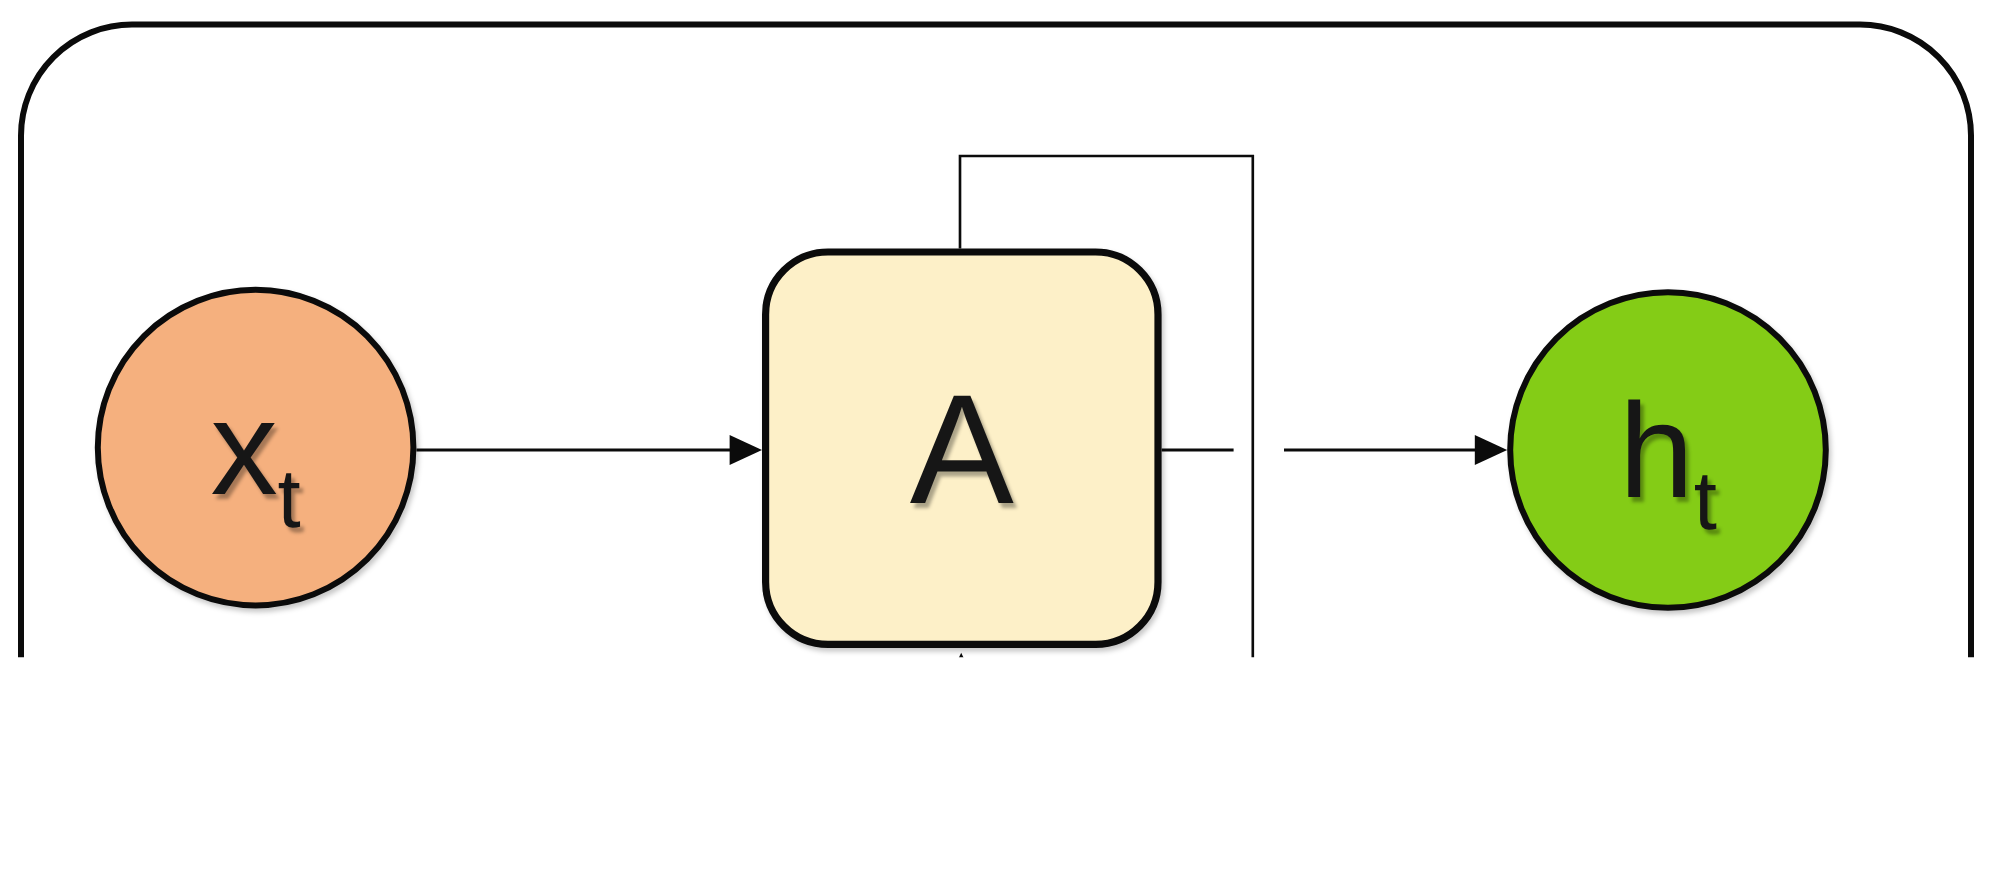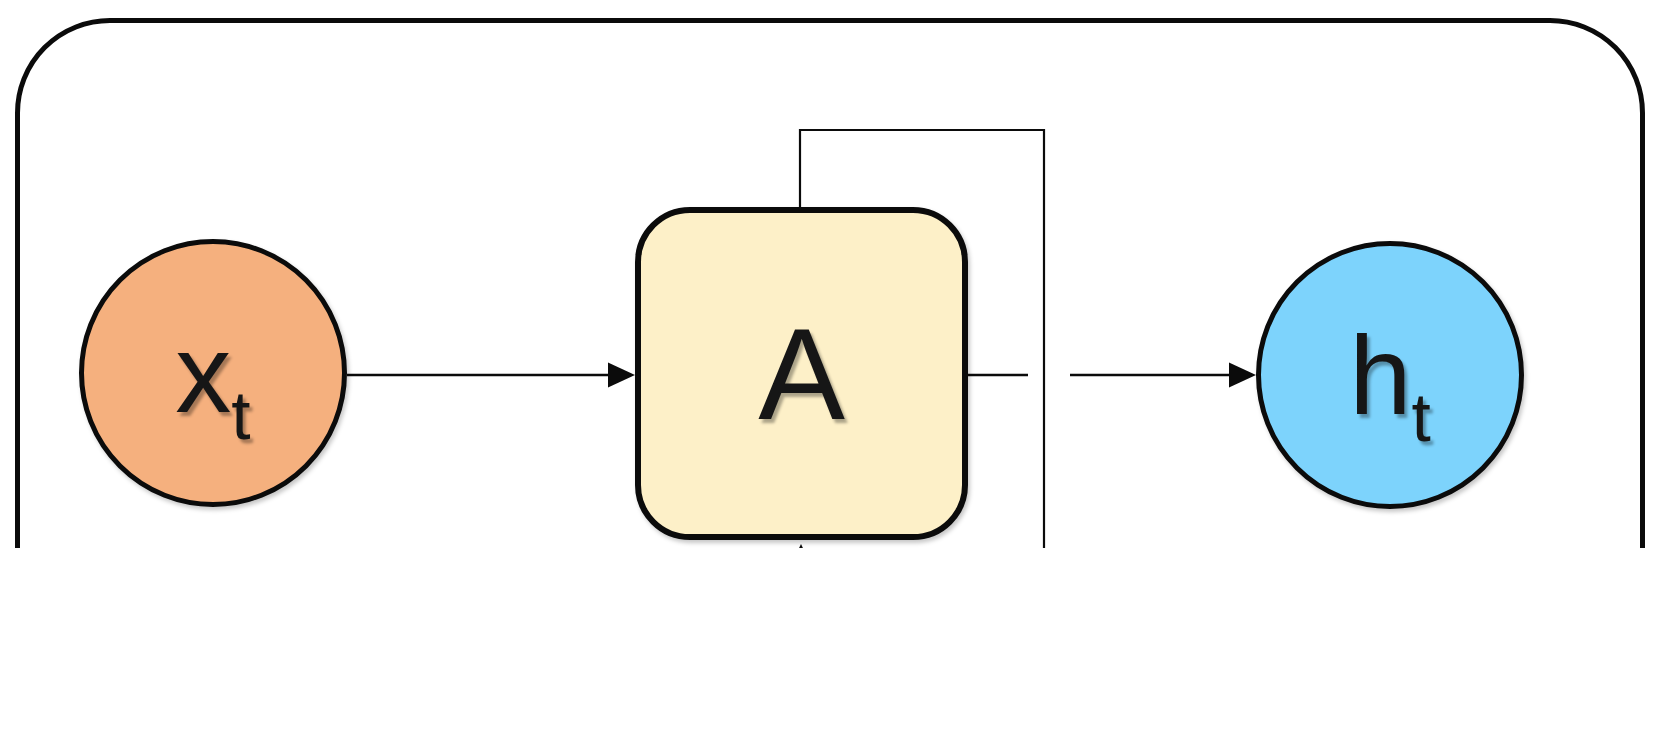--- a/index.html
+++ b/index.html
@@ -91,17 +91,17 @@
   </svg>
 
   <div class="node node-circle node-input" style="background-color: rgb(245, 176, 126);">
     <div class="label"><span>x</span><span class="sub">t</span></div>
   </div>
 
   <div class="node node-cell" style="background-color: rgb(253, 240, 200);">
     <div class="label">A</div>
   </div>
 
-  <div class="node node-circle node-output" style="background-color: #7dd3fc;">
+  <div class="node node-circle node-output" style="background-color: #84cc16;">
     <div class="label"><span>h</span><span class="sub">t</span></div>
   </div>
 
 </div>
 
 </body></html>

